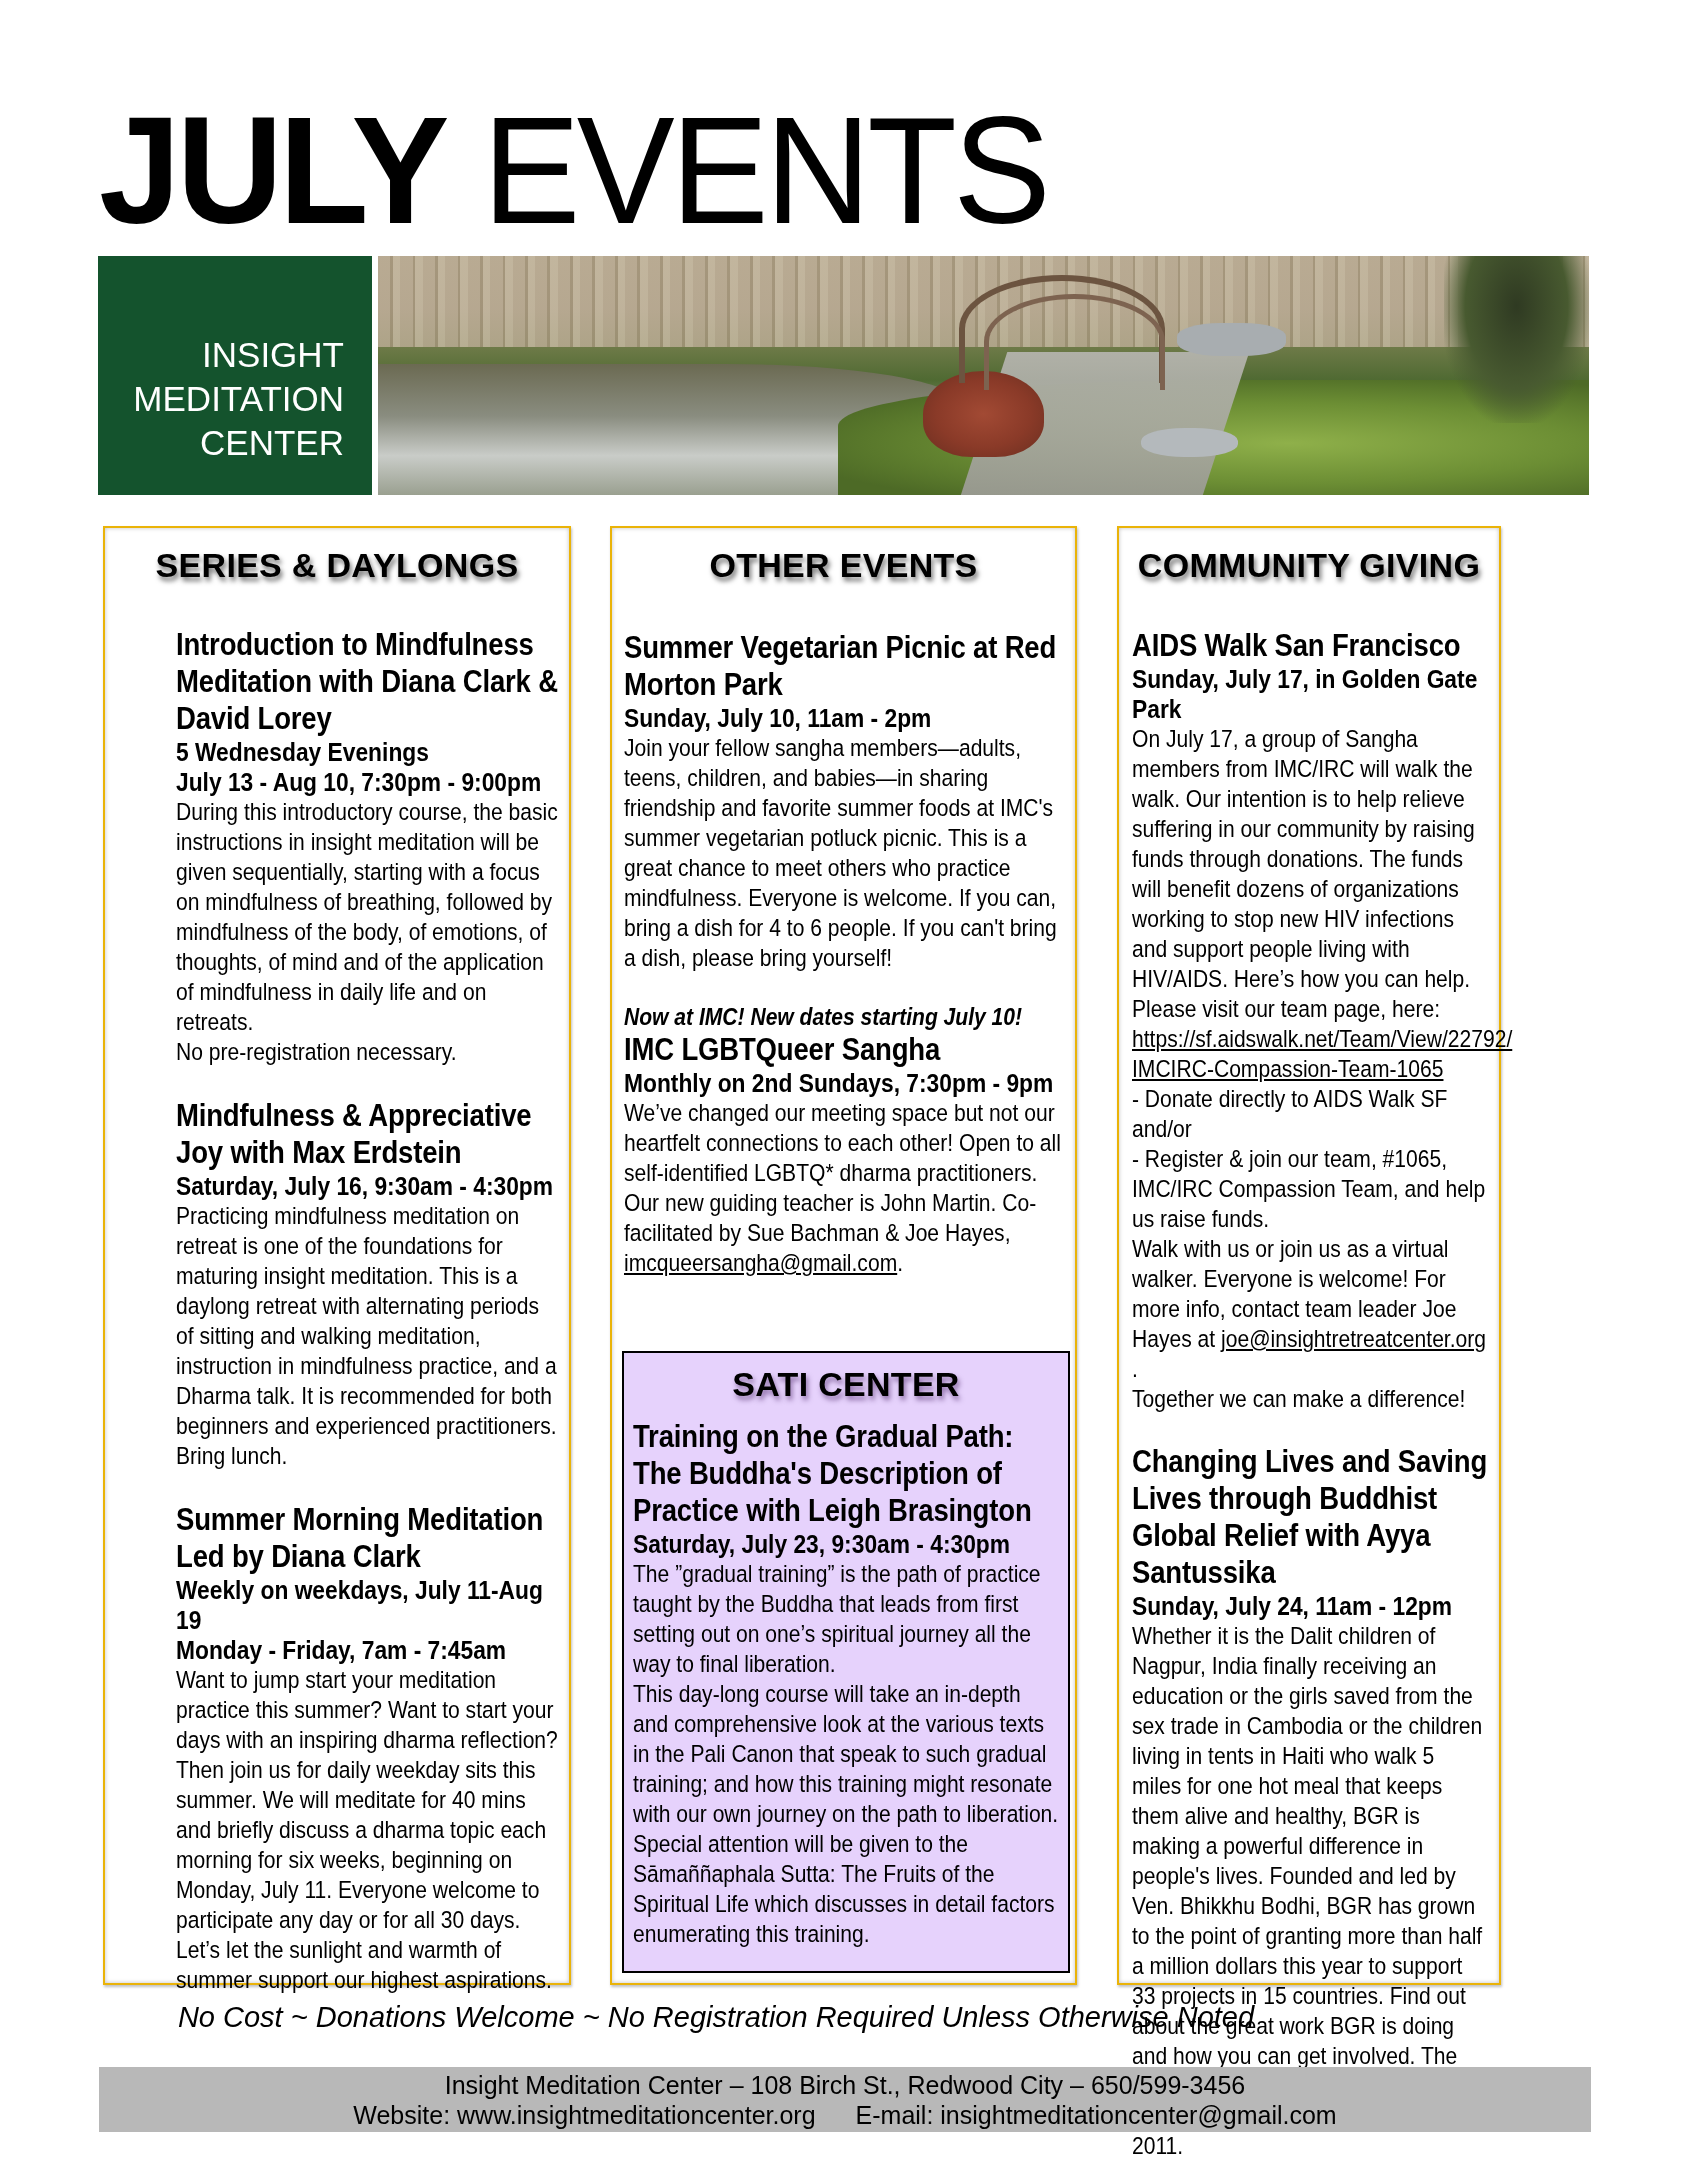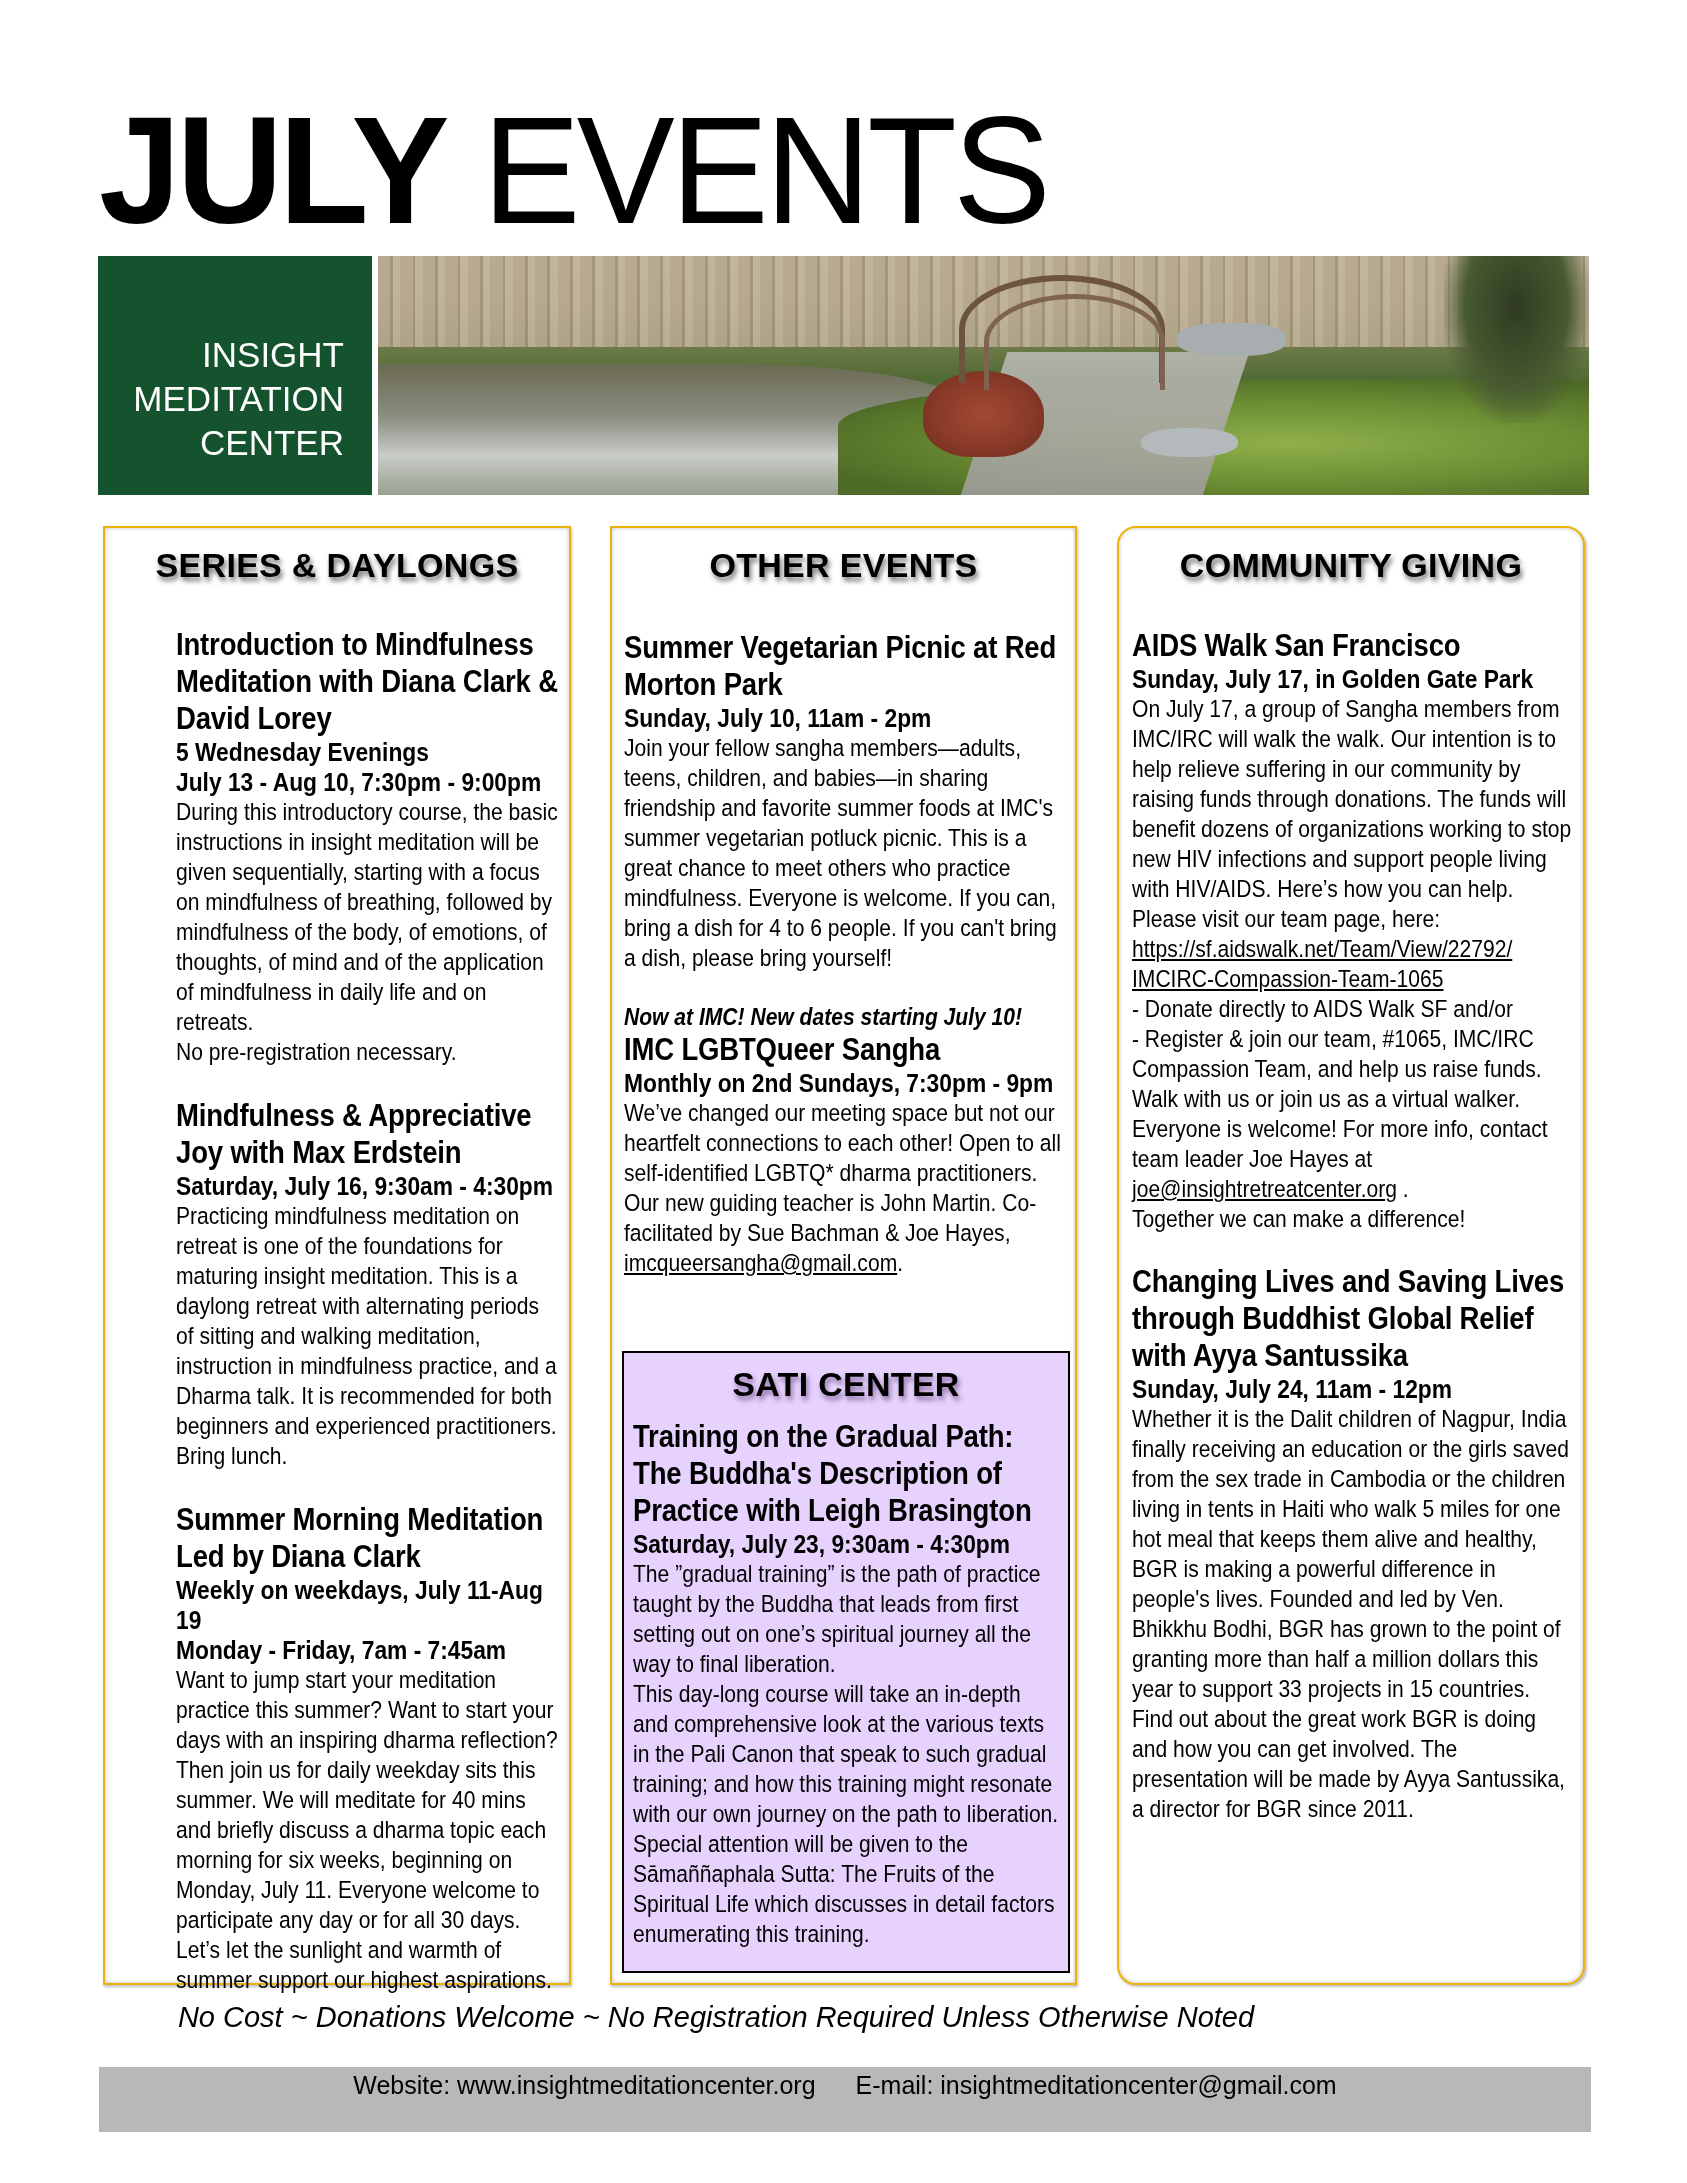--- a/index.html
+++ b/index.html
@@ -34,21 +34,21 @@
                    border: 5.3px solid #7d6350; border-bottom: none; border-radius: 50% 50% 0 0; box-sizing: border-box; }
   .hero .rock1 { position: absolute; left: 66%; top: 28%; width: 9%; height: 14%; background: #a8adb0; border-radius: 40%; }
   .hero .rock2 { position: absolute; left: 63%; top: 72%; width: 8%; height: 12%; background: #b4b9bc; border-radius: 45%; }
   .hero .tree { position: absolute; left: 88%; top: 0; width: 12%; height: 70%;
                 background: radial-gradient(ellipse at 50% 30%, #2f3a22 0%, #485a30 50%, transparent 75%); }
 
   .col { position: absolute; top: 526px; height: 1459px; box-sizing: border-box;
          border: 2px solid #eab308; box-shadow: inset 0 0 4px rgba(0,0,0,.25), 1.3px 2px 2.6px rgba(0,0,0,.25); background: #fff; }
   .col1 { left: 103px; width: 468px; }
   .col2 { left: 610px; width: 467px; }
-  .col3 { left: 1117px; width: 468px; border-radius: 19px; }
+  .col3 { left: 1117px; width: 384px; }
 
   .col-head { text-align: center; font-weight: 700; font-size: 34px; margin-top: 18px; letter-spacing: 0.3px;
               text-shadow: 2px 4px 5.3px rgba(0,0,0,.55); }
 
   .content { position: absolute; left: 14.6px; right: 9.3px; }
   .col1 .content { top: 98px; left: 26px; margin-left: 45px; }
   .col2 .content { top: 101px; left: 12px; }
   .col3 .content { top: 99px; left: 13.2px; }
 
   .ev-title { font-weight: 700; font-size: 32px; line-height: 37px; letter-spacing: -0.2px;
@@ -174,17 +174,18 @@
       <div class="ev-title">Changing Lives and Saving Lives through Buddhist Global Relief with Ayya Santussika</div>
       <div class="ev-sub">Sunday, July 24, 11am - 12pm</div>
       <div class="ev-body">Whether it is the Dalit children of Nagpur, India finally receiving an education or the girls saved from the sex trade in Cambodia or the children living in tents in Haiti who walk 5 miles for one hot meal that keeps them alive and healthy, BGR is making a powerful difference in people's lives. Founded and led by Ven. Bhikkhu Bodhi, BGR has grown to the point of granting more than half a million dollars this year to support 33 projects in 15 countries. Find out about the great work BGR is doing and how you can get involved.  The presentation will be made by Ayya Santussika, a director for BGR since 2011.</div>
     </div>
   </div>
 </div>
 
 <div class="tagline">No Cost ~ Donations Welcome ~ No Registration Required Unless Otherwise Noted</div>
 
 <div class="footer">
+  <div>Insight Meditation Center  –  108 Birch St., Redwood City  –  650/599-3456</div>
   <div>
     <span>Website:  </span><span>www.insightmeditationcenter.org</span><span style="display:inline-block;width:40px"></span><span>E-mail: </span><span>insightmeditationcenter@gmail.com</span>
   </div>
 </div>
 
 
 </body></html>

